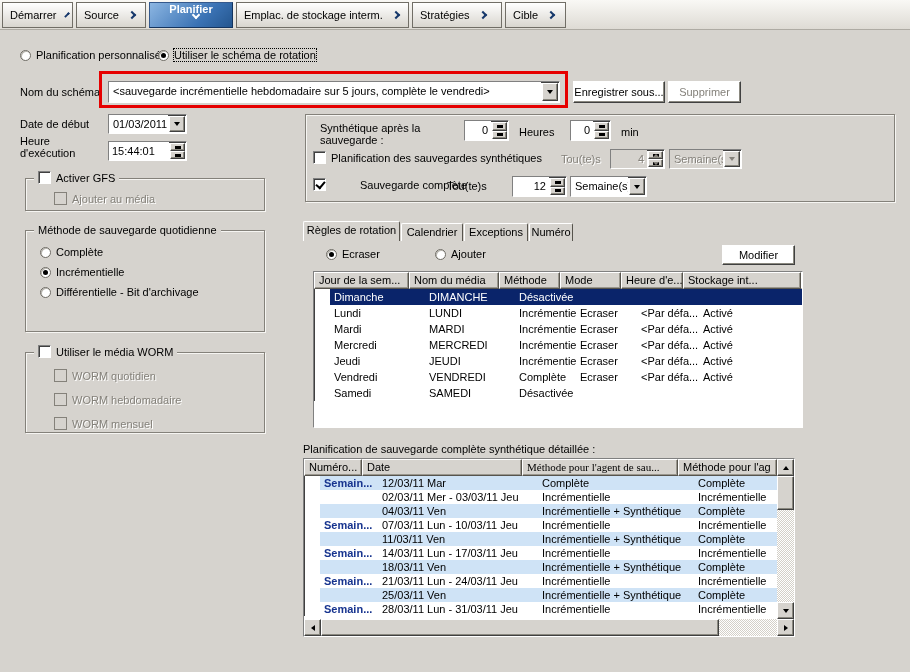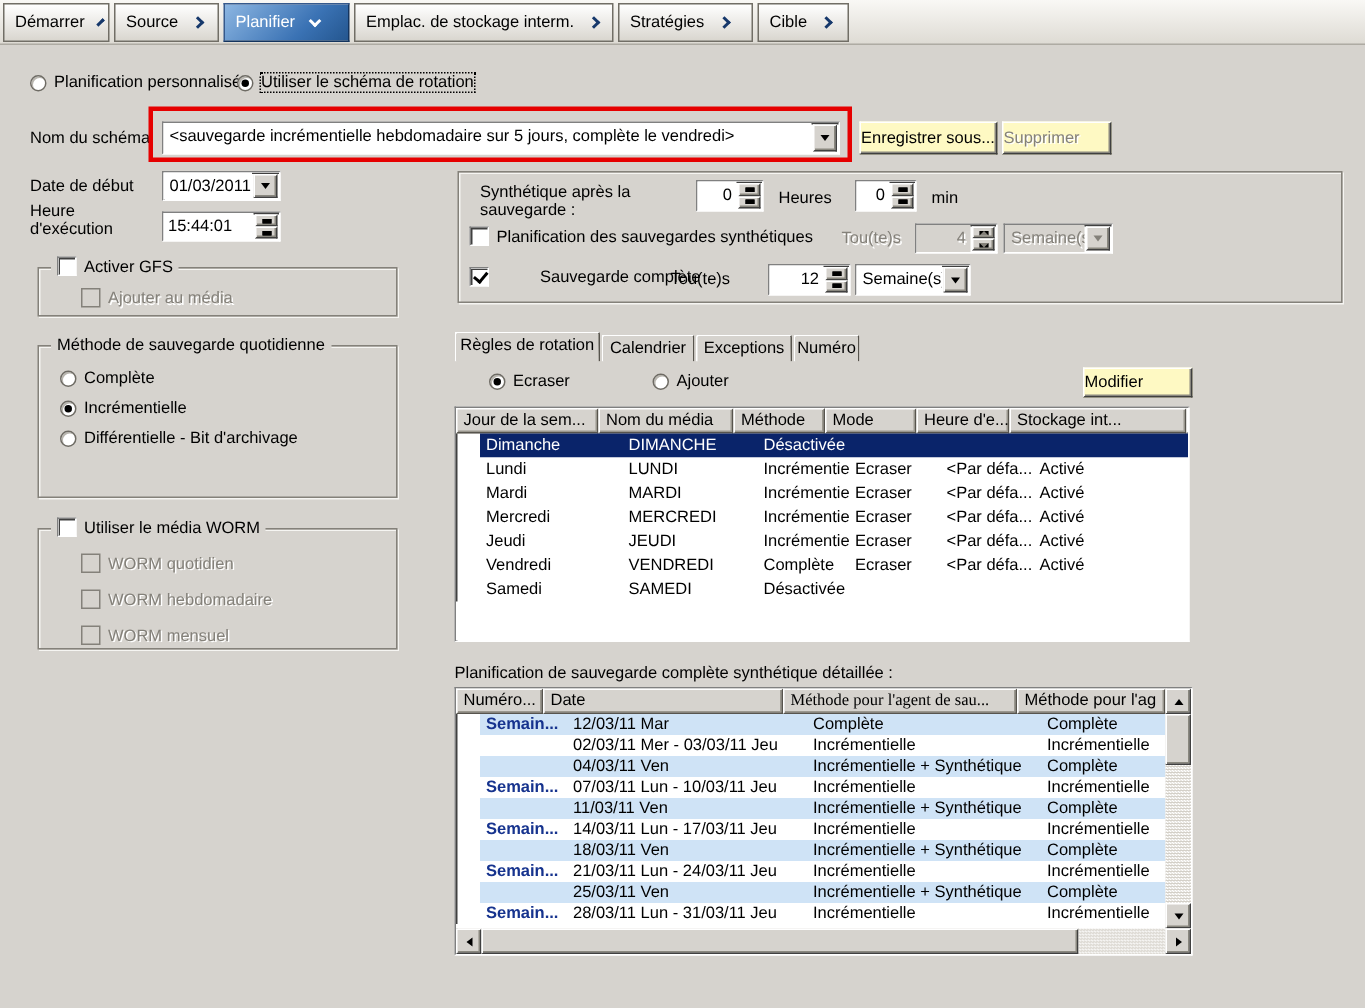--- a/index.html
+++ b/index.html
@@ -15,21 +15,21 @@
   .tabbar { position:absolute; left:0; top:0; width:910px; height:30px;
             background:linear-gradient(#f9f8f5,#dedbd4); border-bottom:1px solid #aeaba3;
             display:flex; align-items:flex-start; padding:2px 0 0 2px; }
   .wtab { height:26px; margin-right:3px; display:flex; align-items:center;
           background:linear-gradient(#ffffff,#d9d6cf); border:1px solid #716e66;
           padding:0 7px; }
   .wtab .wlab { white-space:nowrap; }
   .chev { width:6px; height:6px; border-top:2px solid #16386b; border-right:2px solid #16386b;
           transform:rotate(45deg); margin-left:10px; }
   .wtab.active { background:linear-gradient(135deg,#8cb6e2 0%, #3a72b4 65%, #24568f 100%);
-                 border-color:#35598c #14345e #14345e #35598c; color:#fff; font-weight:normal; }
+                 border-color:#35598c #14345e #14345e #35598c; color:#fff; font-weight:bold;flex-direction:column; }
   .wtab.active .chev { border-color:#fff; transform:rotate(135deg); margin-top:-3px; }
 
   
   .radio { width:11px; height:11px; border-radius:50%; background:#fff;
            border:1px solid #6e6b64; box-shadow: inset 1px 1px 0 #b9b6af; position:relative; }
   .radio.on::after { content:""; position:absolute; left:2px; top:2px; width:5px; height:5px;
                      border-radius:50%; background:#000; }
   .rgroup { display:flex; align-items:center; gap:5px; }
   .checkbox { width:13px; height:13px; background:#fff; border:1px solid; position:relative;
               border-color:#808080 #ffffff #ffffff #808080; box-shadow: inset 1px 1px 0 #404040; }
@@ -60,21 +60,21 @@
   .tri.up    { border-width:0 3px 4px 3px; border-color:transparent transparent #000 transparent; }
   .tri.down  { border-width:4px 3px 0 3px; border-color:#000 transparent transparent transparent; }
   .tri.left  { border-width:3px 4px 3px 0; border-color:transparent #000 transparent transparent; }
   .tri.right { border-width:3px 0 3px 4px; border-color:transparent transparent transparent #000; }
   .tri.s-up   { border-width:0 3px 3px 3px; }
   .tri.s-down { border-width:3px 3px 0 3px; }
   .tri.gray.up, .tri.gray.s-up { border-bottom-color:#84817a; }
   .tri.gray.down, .tri.gray.s-down { border-top-color:#84817a; }
 
   
-  .btn { display:flex; align-items:center; justify-content:flex-start; background:#fef9c3;
+  .btn { display:flex; align-items:center; justify-content:center; background:#ffffff;
          border:1px solid; border-color:#fff #404040 #404040 #fff;
          box-shadow: inset -1px -1px 0 #8a887f; cursor:default; white-space:nowrap; }
   .btn.dis { color:#84817a; text-shadow:1px 1px 0 #fff; }
 
   
   .redbox { border:3px solid #e60000; z-index:5; pointer-events:none; }
 
   
   .rtab { position:absolute; background:#d6d3ce; border:1px solid; border-color:#fff #57544d #57544d #fff;
           border-bottom:none; border-radius:2px 2px 0 0; padding:2px 0 0 0; text-align:center; height:18px; top:223px; }
@@ -335,21 +335,21 @@
     <span class="lbl">Ecraser</span>
   </div>
   <div class="abs rgroup" style="left:435px; top:248px;">
     <span class="radio"></span>
     <span class="lbl">Ajouter</span>
   </div>
   <div class="abs btn" style="left:722px; top:245px; width:73px; height:20px;">
     <span>Modifier</span>
   </div>
 
-  <div class="abs tbl rot" style="left:303px; top:271px; width:490px; height:157px;">
+  <div class="abs tbl rot" style="left:313px; top:271px; width:490px; height:157px;">
     <div class="thead">
       <span class="th">Jour de la sem...</span>
       <span class="th">Nom du média</span>
       <span class="th">Méthode</span>
       <span class="th">Mode</span>
       <span class="th">Heure d'e...</span>
       <span class="th">Stockage int...</span>
       <span class="th fillh"></span>
     </div>
     <div class="tr sel">

